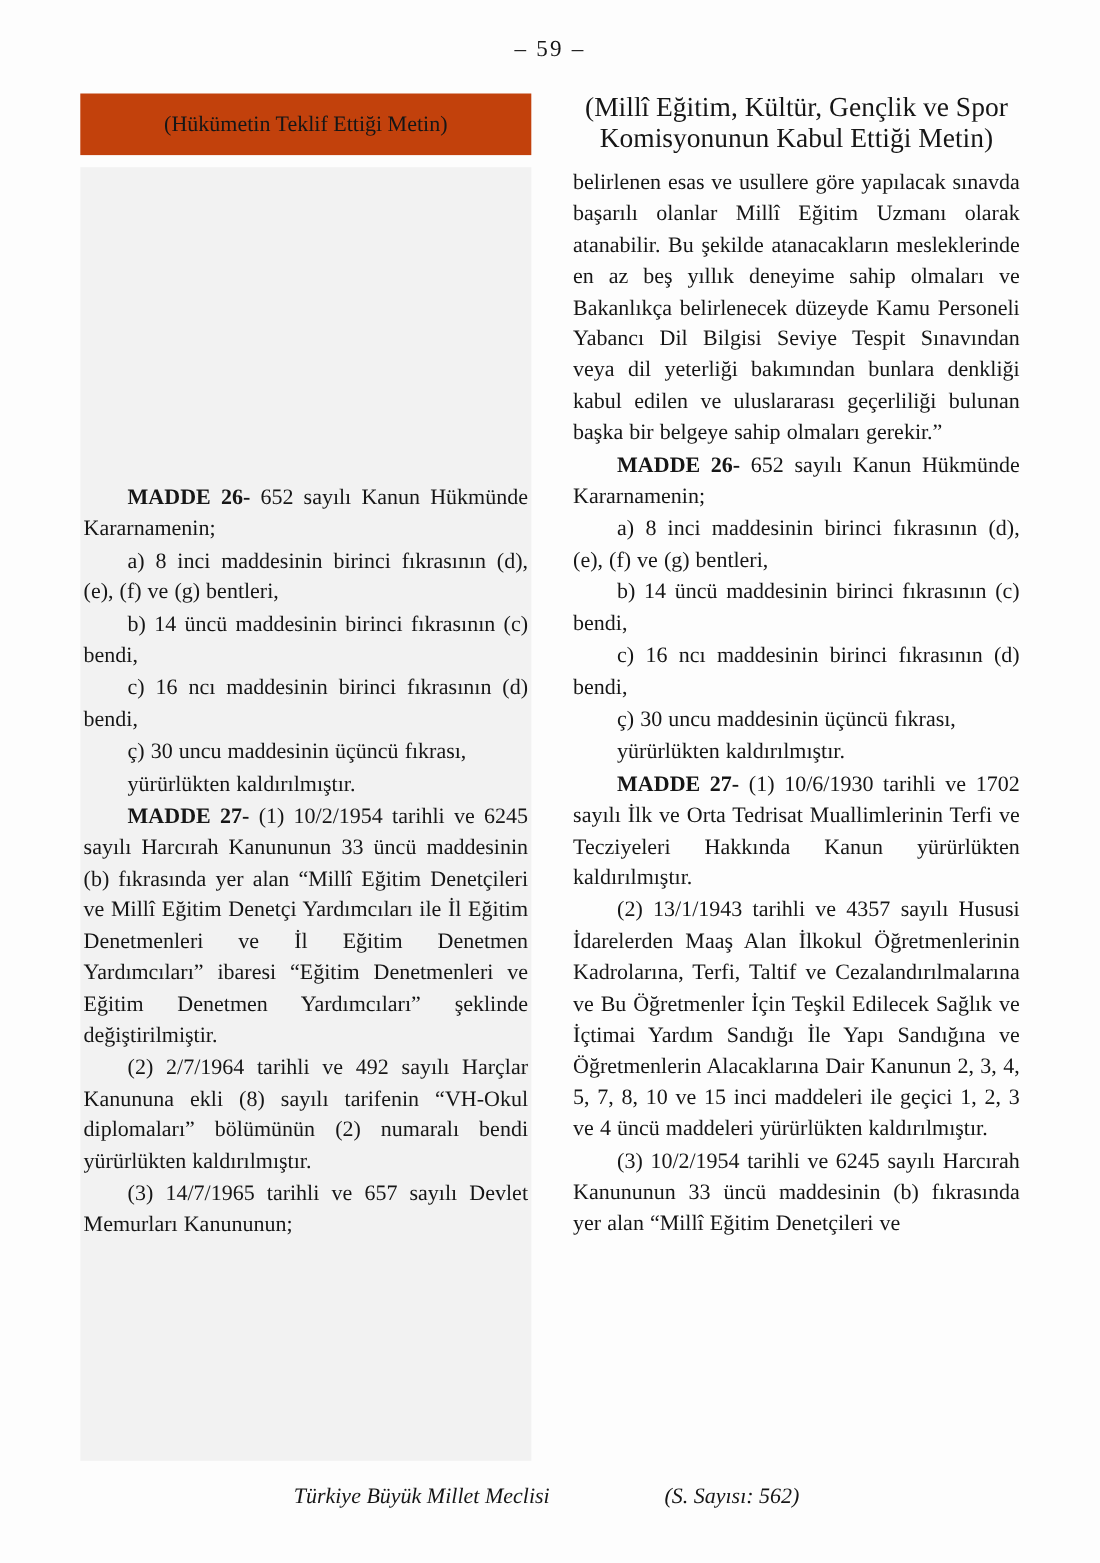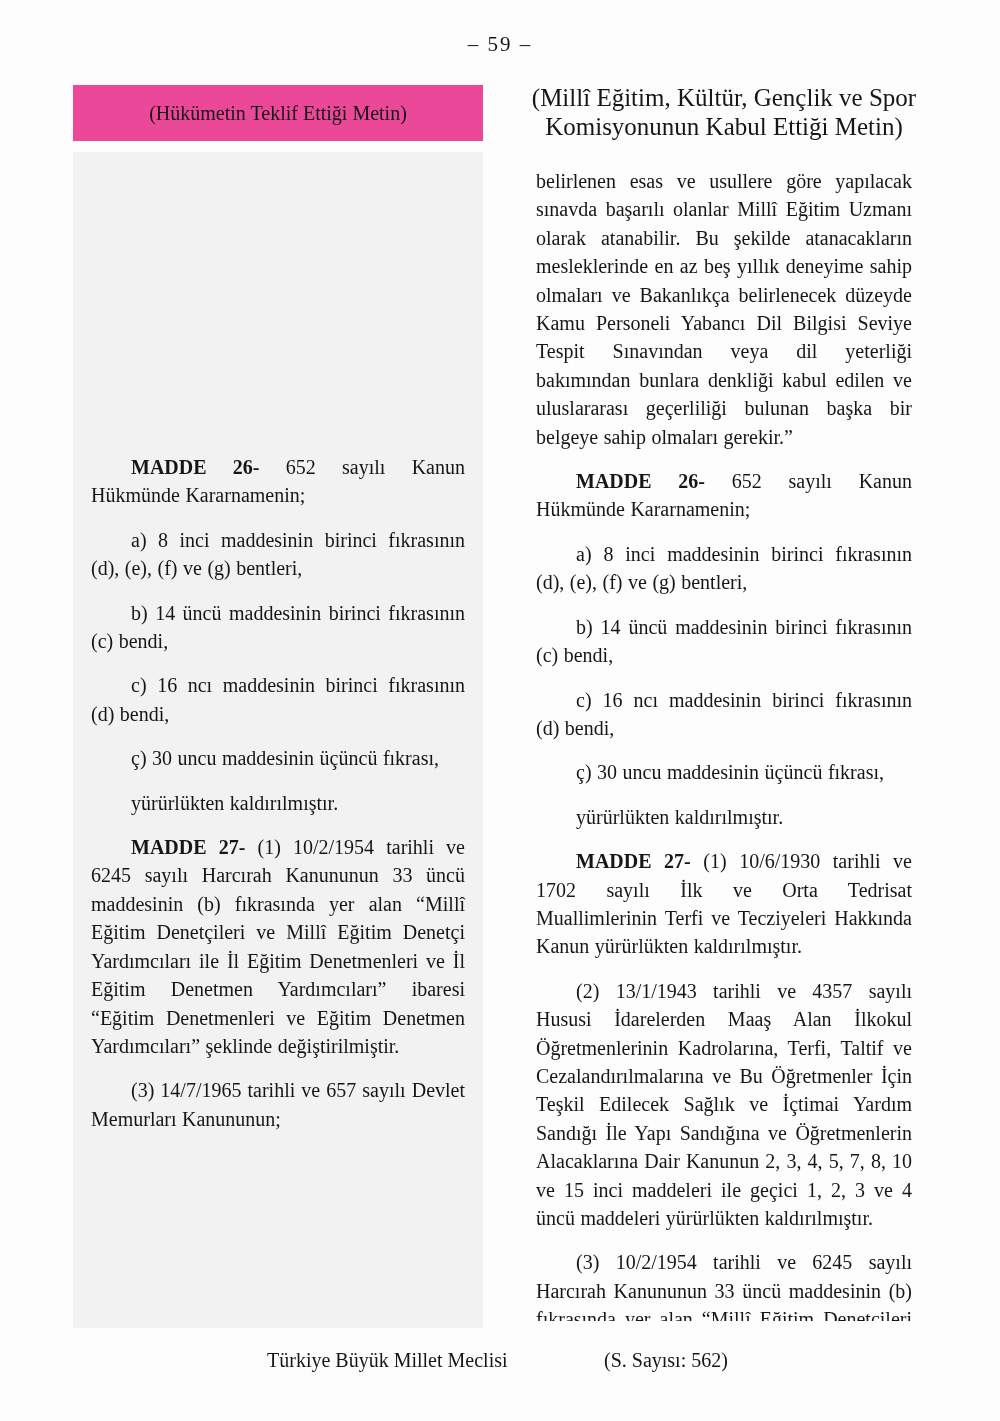--- a/index.html
+++ b/index.html
@@ -10,50 +10,50 @@
     color:#161616;
     -webkit-font-smoothing:antialiased;
   }
   .pagenum{
     position:absolute;top:32px;left:0;width:1000px;
     text-align:center;font-weight:normal;font-size:21px;letter-spacing:2px;
   }
   
   .left-header{
     position:absolute;left:73px;top:85px;width:410px;height:56px;
-    background:#ec4899;
+    background:#c2410c;
     display:flex;align-items:center;justify-content:center;
     font-size:20px;
   }
   .left-body{
     position:absolute;left:73px;top:152px;width:410px;height:1176px;
     background:#f2f2f2;
     box-sizing:border-box;padding:285px 2px 0 2px;overflow:hidden;
   }
   
   .right-header{
     position:absolute;left:520px;top:83px;width:408px;
     text-align:center;font-size:25px;line-height:29px;
   }
   .right-body{
     position:absolute;left:520px;top:151px;width:408px;height:1170px;
     overflow:hidden;
   }
   .doc p{
-    margin:16px;
+    margin:1px;
     font-size:20px;
     line-height:28.4px;
     text-align:justify;
     text-indent:40px;
     word-spacing:0.5px;
   }
   .doc p.no-indent{text-indent:0;}
   .doc b{font-weight:bold;}
   .footer{
-    position:absolute;top:1349px;left:0;width:808px;height:30px;font-size:20px;
+    position:absolute;top:1349px;left:0;width:808px;height:30px;font-size:20px;font-style:italic;
   }
   .footer .inst{position:absolute;left:267px;top:0;}
   .footer .sayi{position:absolute;left:604px;top:0;}
 </style>
 </head>
 <body>
 
 <div class="pagenum">– 59 –</div>
 
 <div class="left-header">
@@ -61,20 +61,21 @@
 </div>
 
 <div class="left-body doc">
   <p><b>MADDE 26-</b><span> 652 sayılı Kanun Hükmünde Kararnamenin;</span></p>
   <p><span>a) 8 inci maddesinin birinci fıkrasının (d), (e), (f) ve (g) bentleri,</span></p>
   <p><span>b) 14 üncü maddesinin birinci fıkrasının (c) bendi,</span></p>
   <p><span>c) 16 ncı maddesinin birinci fıkrasının (d) bendi,</span></p>
   <p><span>ç) 30 uncu maddesinin üçüncü fıkrası,</span></p>
   <p><span>yürürlükten kaldırılmıştır.</span></p>
   <p><b>MADDE 27-</b><span> (1) 10/2/1954 tarihli ve 6245 sayılı Harcırah Kanununun 33 üncü maddesinin (b) fıkrasında yer alan “Millî Eğitim Denetçileri ve Millî Eğitim Denetçi Yardımcıları ile İl Eğitim Denetmenleri ve İl Eğitim Denetmen Yardımcıları” ibaresi “Eğitim Denetmenleri ve Eğitim Denetmen Yardımcıları” şeklinde değiştirilmiştir.</span></p>
+  <p><span>(2) 2/7/1964 tarihli ve 492 sayılı Harçlar Kanununa ekli (8) sayılı tarifenin “VH-Okul diplomaları” bölümünün (2) numaralı bendi yürürlükten kaldırılmıştır.</span></p>
   <p><span>(3) 14/7/1965 tarihli ve 657 sayılı Devlet Memurları Kanununun;</span></p>
 </div>
 
 <div class="right-header">
   <div>(Millî Eğitim, Kültür, Gençlik ve Spor</div>
   <div>Komisyonunun Kabul Ettiği Metin)</div>
 </div>
 
 <div class="right-body doc">
   <p class="no-indent"><span>belirlenen esas ve usullere göre yapılacak sınavda başarılı olanlar Millî Eğitim Uzmanı olarak atanabilir. Bu şekilde atanacakların mesleklerinde en az beş yıllık deneyime sahip olmaları ve Bakanlıkça belirlenecek düzeyde Kamu Personeli Yabancı Dil Bilgisi Seviye Tespit Sınavından veya dil yeterliği bakımından bunlara denkliği kabul edilen ve uluslararası geçerliliği bulunan başka bir belgeye sahip olmaları gerekir.”</span></p>

